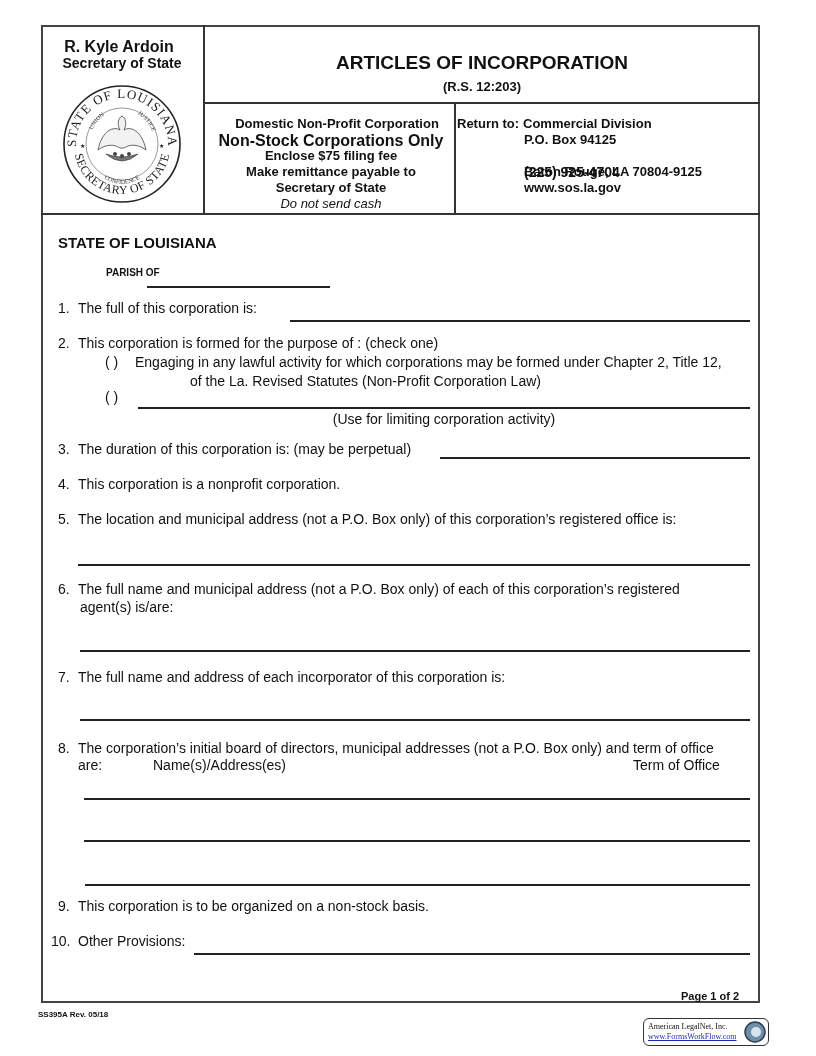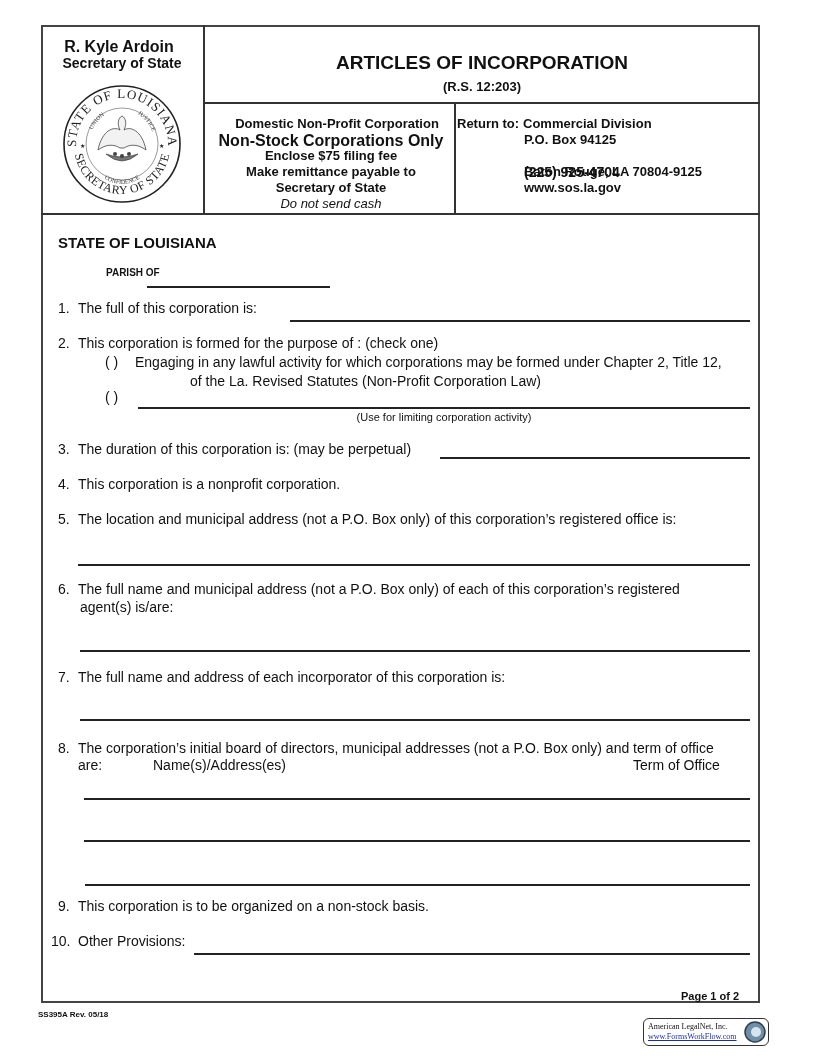--- a/index.html
+++ b/index.html
@@ -80,21 +80,21 @@
 <div class="t" style="left:78px; top:300px;">The full of  this corporation is:</div>
 <div class="uline" style="left:290px; top:320px; width:460px;"></div>
 
 <div class="t" style="left:58px; top:335px;">2.</div>
 <div class="t" style="left:78px; top:335px;">This corporation is formed for the purpose of :  (check one)</div>
 <div class="t" style="left:105px; top:354px;">( )</div>
 <div class="t" style="left:135px; top:354px;">Engaging in any lawful activity for which corporations may be formed under Chapter 2, Title 12,</div>
 <div class="t" style="left:150px; top:373px;margin-left:40px;">of the La. Revised Statutes  (Non-Profit Corporation Law)</div>
 <div class="t" style="left:105px; top:389px;">( )</div>
 <div class="uline" style="left:138px; top:407px; width:612px;"></div>
-<div class="t c" style="left:138px; top:411px; width:612px; font-size:11px;">(Use for limiting corporation activity)</div>
+<div class="t c" style="left:138px; top:411px; width:612px; font-size:14px;">(Use for limiting corporation activity)</div>
 
 <div class="t" style="left:58px; top:441px;">3.</div>
 <div class="t" style="left:78px; top:441px;">The duration of this corporation is:  (may be perpetual)</div>
 <div class="uline" style="left:440px; top:457px; width:310px;"></div>
 
 <div class="t" style="left:58px; top:476px;">4.</div>
 <div class="t" style="left:78px; top:476px;text-align:right;">This corporation is a nonprofit corporation.</div>
 
 <div class="t" style="left:58px; top:511px;">5.</div>
 <div class="t" style="left:78px; top:511px;">The location and municipal address (not a P.O. Box only) of this corporation’s registered office is:</div>

